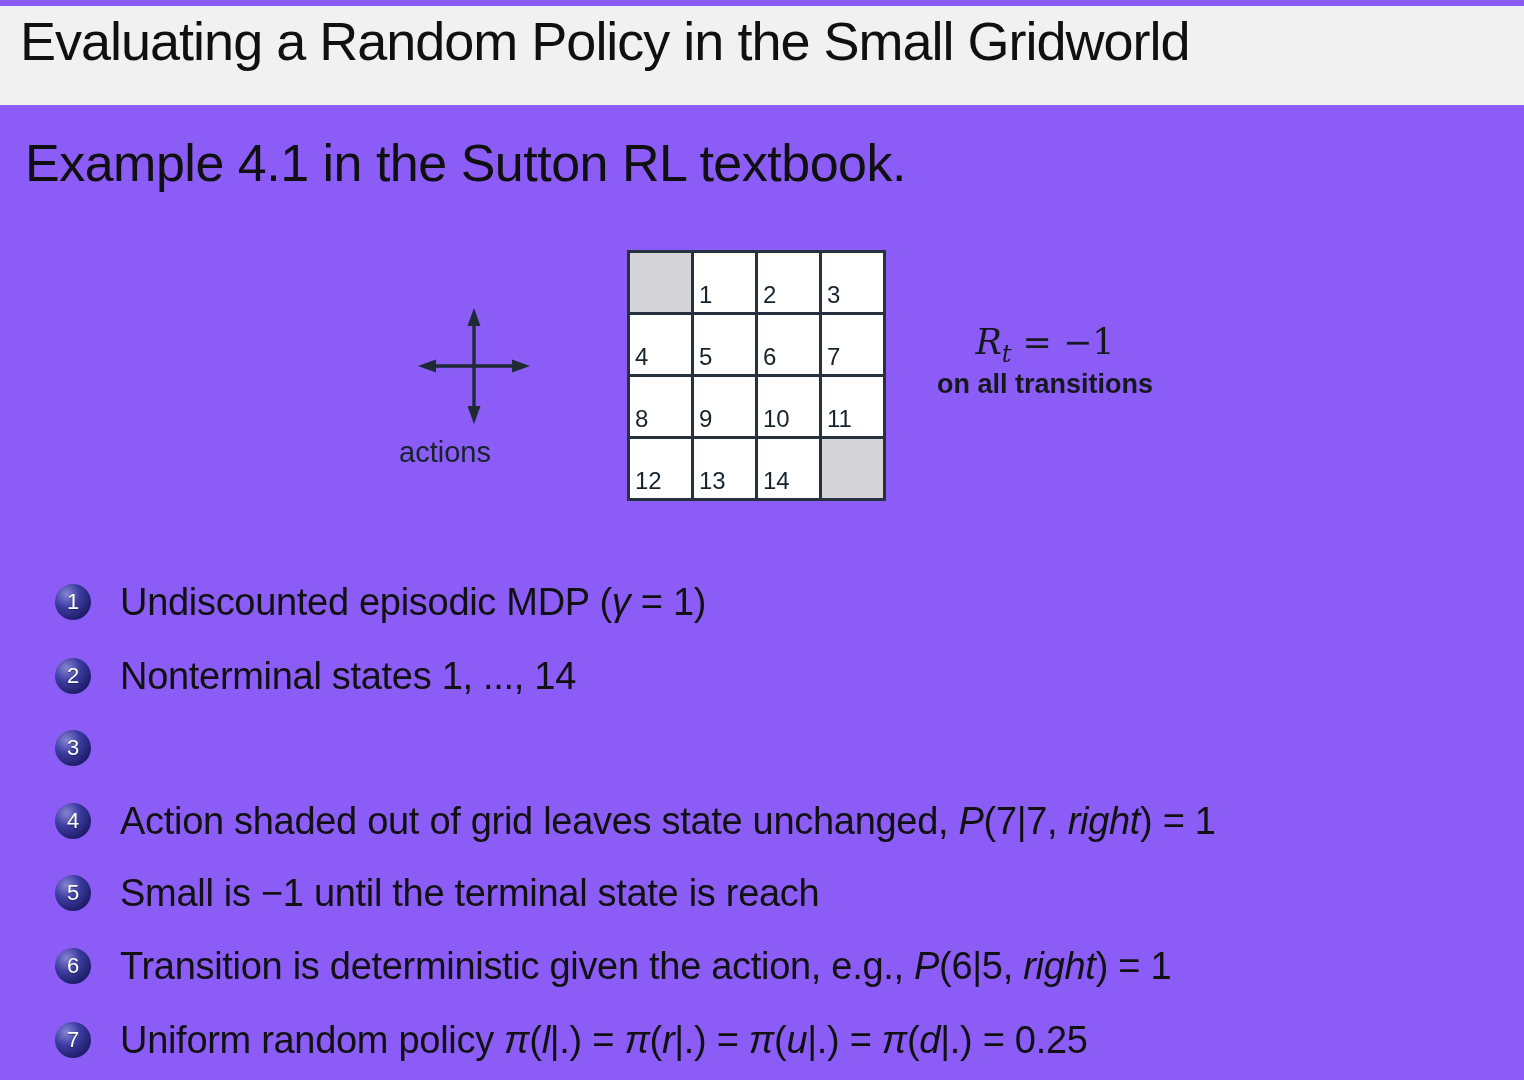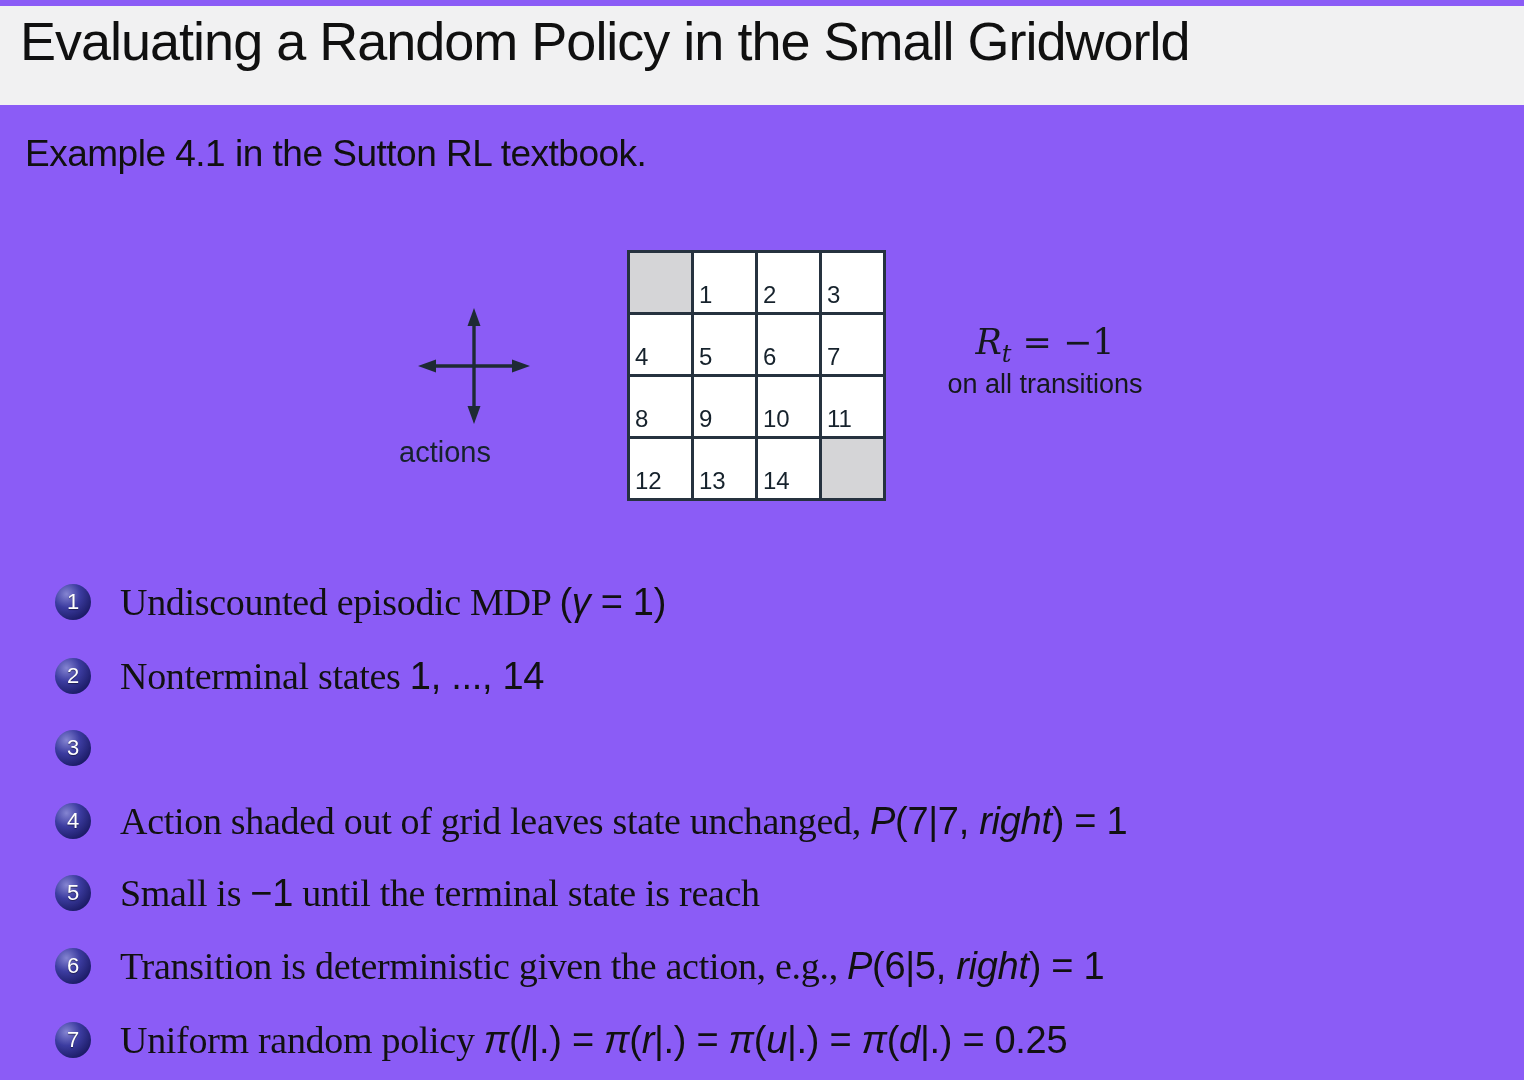--- a/index.html
+++ b/index.html
@@ -16,21 +16,21 @@
     position:absolute;left:0;top:6px;width:1524px;height:99px;
     background:#f1f1f2;
   }
   .page-title{
     position:absolute;left:20px;top:10px;
     font-size:54px;letter-spacing:-1px;color:#101010;
     white-space:nowrap;
   }
   .subtitle{
     position:absolute;left:25px;top:133px;
-    font-size:37px;letter-spacing:-0.5px;color:#101010;
+    font-size:52px;letter-spacing:-0.5px;color:#101010;
     white-space:nowrap;
   }
   
   .actions-cross{position:absolute;left:408px;top:300px;}
   .actions-label{
     position:absolute;left:399px;top:436px;width:150px;
     text-align:left;font-size:29px;color:#16222c;
   }
   
   .grid-table{
@@ -49,36 +49,36 @@
   .grid-table td.shaded{background:#d5d5d7;}
   
   .reward{
     position:absolute;left:905px;top:322px;width:280px;
     text-align:center;color:#15181d;
   }
   .reward-line{font-size:35px;white-space:pre;font-family:"DejaVu Serif",serif;}
   .reward-var{font-style:italic;}
   .reward-sub{font-style:italic;font-size:24px;}
   .reward-rhs{font-style:normal;}
-  .reward-caption{font-size:27px;margin-top:1px;font-family:"Liberation Sans",sans-serif;}
+  .reward-caption{font-size:27px;margin-top:1px;font-family:"Liberation Sans",sans-serif;font-weight:bold;}
   
   .item{
     position:absolute;left:55px;height:44px;
     display:flex;align-items:center;
   }
   .ball{
     width:36px;height:36px;border-radius:50%;
     background:radial-gradient(circle at 32% 28%, #8585d2 0%, #3c3ca0 38%, #1b1b66 78%, #0e0e3e 100%);
     color:#ffffff;font-size:22px;
     display:flex;align-items:center;justify-content:center;
     margin-right:29px;flex:0 0 auto;
     text-shadow:0 1px 1px rgba(0,0,0,.45);
   }
   .item-text{font-size:38px;color:#111111;white-space:nowrap;letter-spacing:-0.3px;}
-  .seg-n{font-family:Liberation Serif, serif;}
+  .seg-n{font-family:Liberation Sans, sans-serif;}
   .seg-m{font-family:"Liberation Sans",sans-serif;font-style:italic;}
   .seg-r{font-family:"Liberation Sans",sans-serif;}
   .t1{top:580px}.t2{top:654px}.t3{top:726px}.t4{top:799px}
   .t5{top:871px}.t6{top:944px}.t7{top:1018px}
 </style>
 </head>
 <body>
 
 <div class="slide">
 

